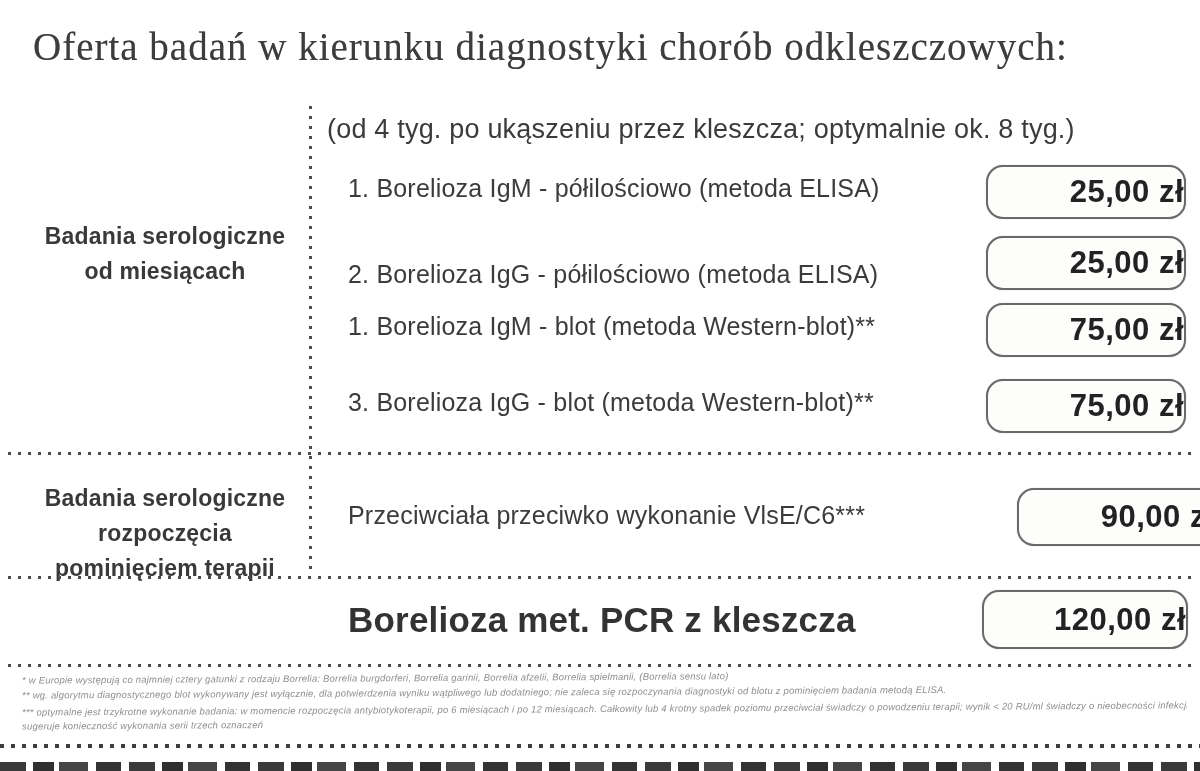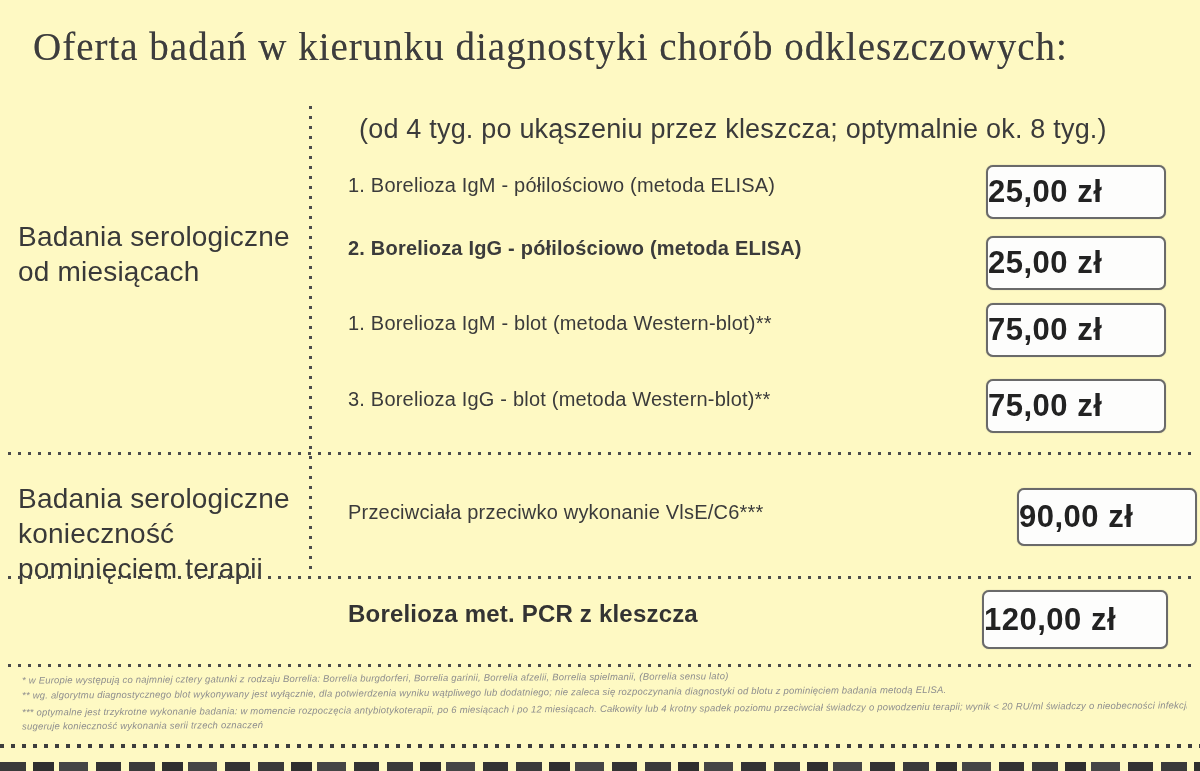--- a/index.html
+++ b/index.html
@@ -1,51 +1,52 @@
 <!DOCTYPE html>
 <html><head>
 <meta charset="utf-8">
 <style>
   html,body{margin:0;padding:0;background:#e9e9e9;}
   .page{
     position:relative;
     width:1200px;height:771px;
-    background:#fef9c3;
+    background:#ffffff;
     overflow:hidden;
     font-family:"Liberation Sans","DejaVu Sans",sans-serif;
     color:#3a3a3a;
   }
   .title{
     position:absolute;left:33px;top:24px;
     font-family:"Liberation Serif","DejaVu Serif",serif;
     font-size:39px;font-weight:400;letter-spacing:1px;
     color:#3d3d3d;
     text-shadow:0 0 0.5px rgba(60,60,60,.55);
   }
   .note{
-    position:absolute;left:359px;top:114px;
+    position:absolute;left:327px;top:114px;
     font-size:27px;color:#3b3b3b;letter-spacing:.2px;
   }
   .side-label{
     position:absolute;left:18px;width:294px;
-    font-weight:normal;font-size:28px;
+    text-align:center;font-weight:bold;font-size:23px;
     line-height:35px;color:#393939;letter-spacing:.2px;
   }
   .row-text{
     position:absolute;left:348px;
-    font-size:20px;color:#3b3b3b;letter-spacing:.2px;
+    font-size:25px;color:#3b3b3b;letter-spacing:.2px;
     white-space:nowrap;
   }
-  .row-text.bold{font-weight:bold;font-size:24px;color:#333;}
+  .row-text.bold{font-weight:bold;font-size:35px;color:#333;}
   .price-pill{
     position:absolute;left:986px;width:176px;height:50px;
-    border:2.5px solid #6a6a6a;border-radius:7px;
-    display:flex;align-items:center;justify-content:flex-start;
+    border:2.5px solid #6a6a6a;border-radius:17px;
+    display:flex;align-items:center;justify-content:flex-end;
     background:#fdfdfc;
     box-shadow:0 0 1px rgba(90,90,90,.5);
+    padding-left:20px;
   }
   .price-pill span{
     font-weight:bold;font-size:31px;color:#222;letter-spacing:.5px;
     white-space:nowrap;
   }
   .dots-h{
     position:absolute;height:3px;
     background-image:repeating-linear-gradient(90deg,#4c4c4c 0 3px,transparent 3px 10px);
   }
   .dots-h.heavy{
@@ -87,40 +88,40 @@
     <div>od miesiącach</div>
   </div>
 
   <div class="note">(od 4 tyg. po ukąszeniu przez kleszcza; optymalnie ok. 8 tyg.)</div>
 
   <div class="row-text" style="top:174px;">1. Borelioza IgM - półilościowo (metoda ELISA)</div>
   <div class="price-pill" style="top:165px;">
     <span>25,00 zł</span>
   </div>
 
-  <div class="row-text" style="top:237px;font-weight:bold;">2. Borelioza IgG - półilościowo (metoda ELISA)</div>
+  <div class="row-text" style="top:260px;">2. Borelioza IgG - półilościowo (metoda ELISA)</div>
   <div class="price-pill" style="top:236px;">
     <span>25,00 zł</span>
   </div>
 
   <div class="row-text" style="top:312px;">1. Borelioza IgM - blot (metoda Western-blot)**</div>
   <div class="price-pill" style="top:303px;">
     <span>75,00 zł</span>
   </div>
 
   <div class="row-text" style="top:388px;">3. Borelioza IgG - blot (metoda Western-blot)**</div>
   <div class="price-pill" style="top:379px;">
     <span>75,00 zł</span>
   </div>
 
   <div class="dots-h" style="left:8px;top:452px;width:1184px;"></div>
 
   <div class="side-label" style="top:481px;">
     <div>Badania serologiczne</div>
-    <div>konieczność</div>
+    <div>rozpoczęcia</div>
     <div>pominięciem terapii</div>
   </div>
 
   <div class="row-text" style="top:501px;">Przeciwciała przeciwko wykonanie VlsE/C6***</div>
   <div class="price-pill" style="top:488px;height:54px;margin-left:31px;">
     <span>90,00 zł</span>
   </div>
 
   <div class="dots-h" style="left:8px;top:576px;width:1184px;"></div>
 

